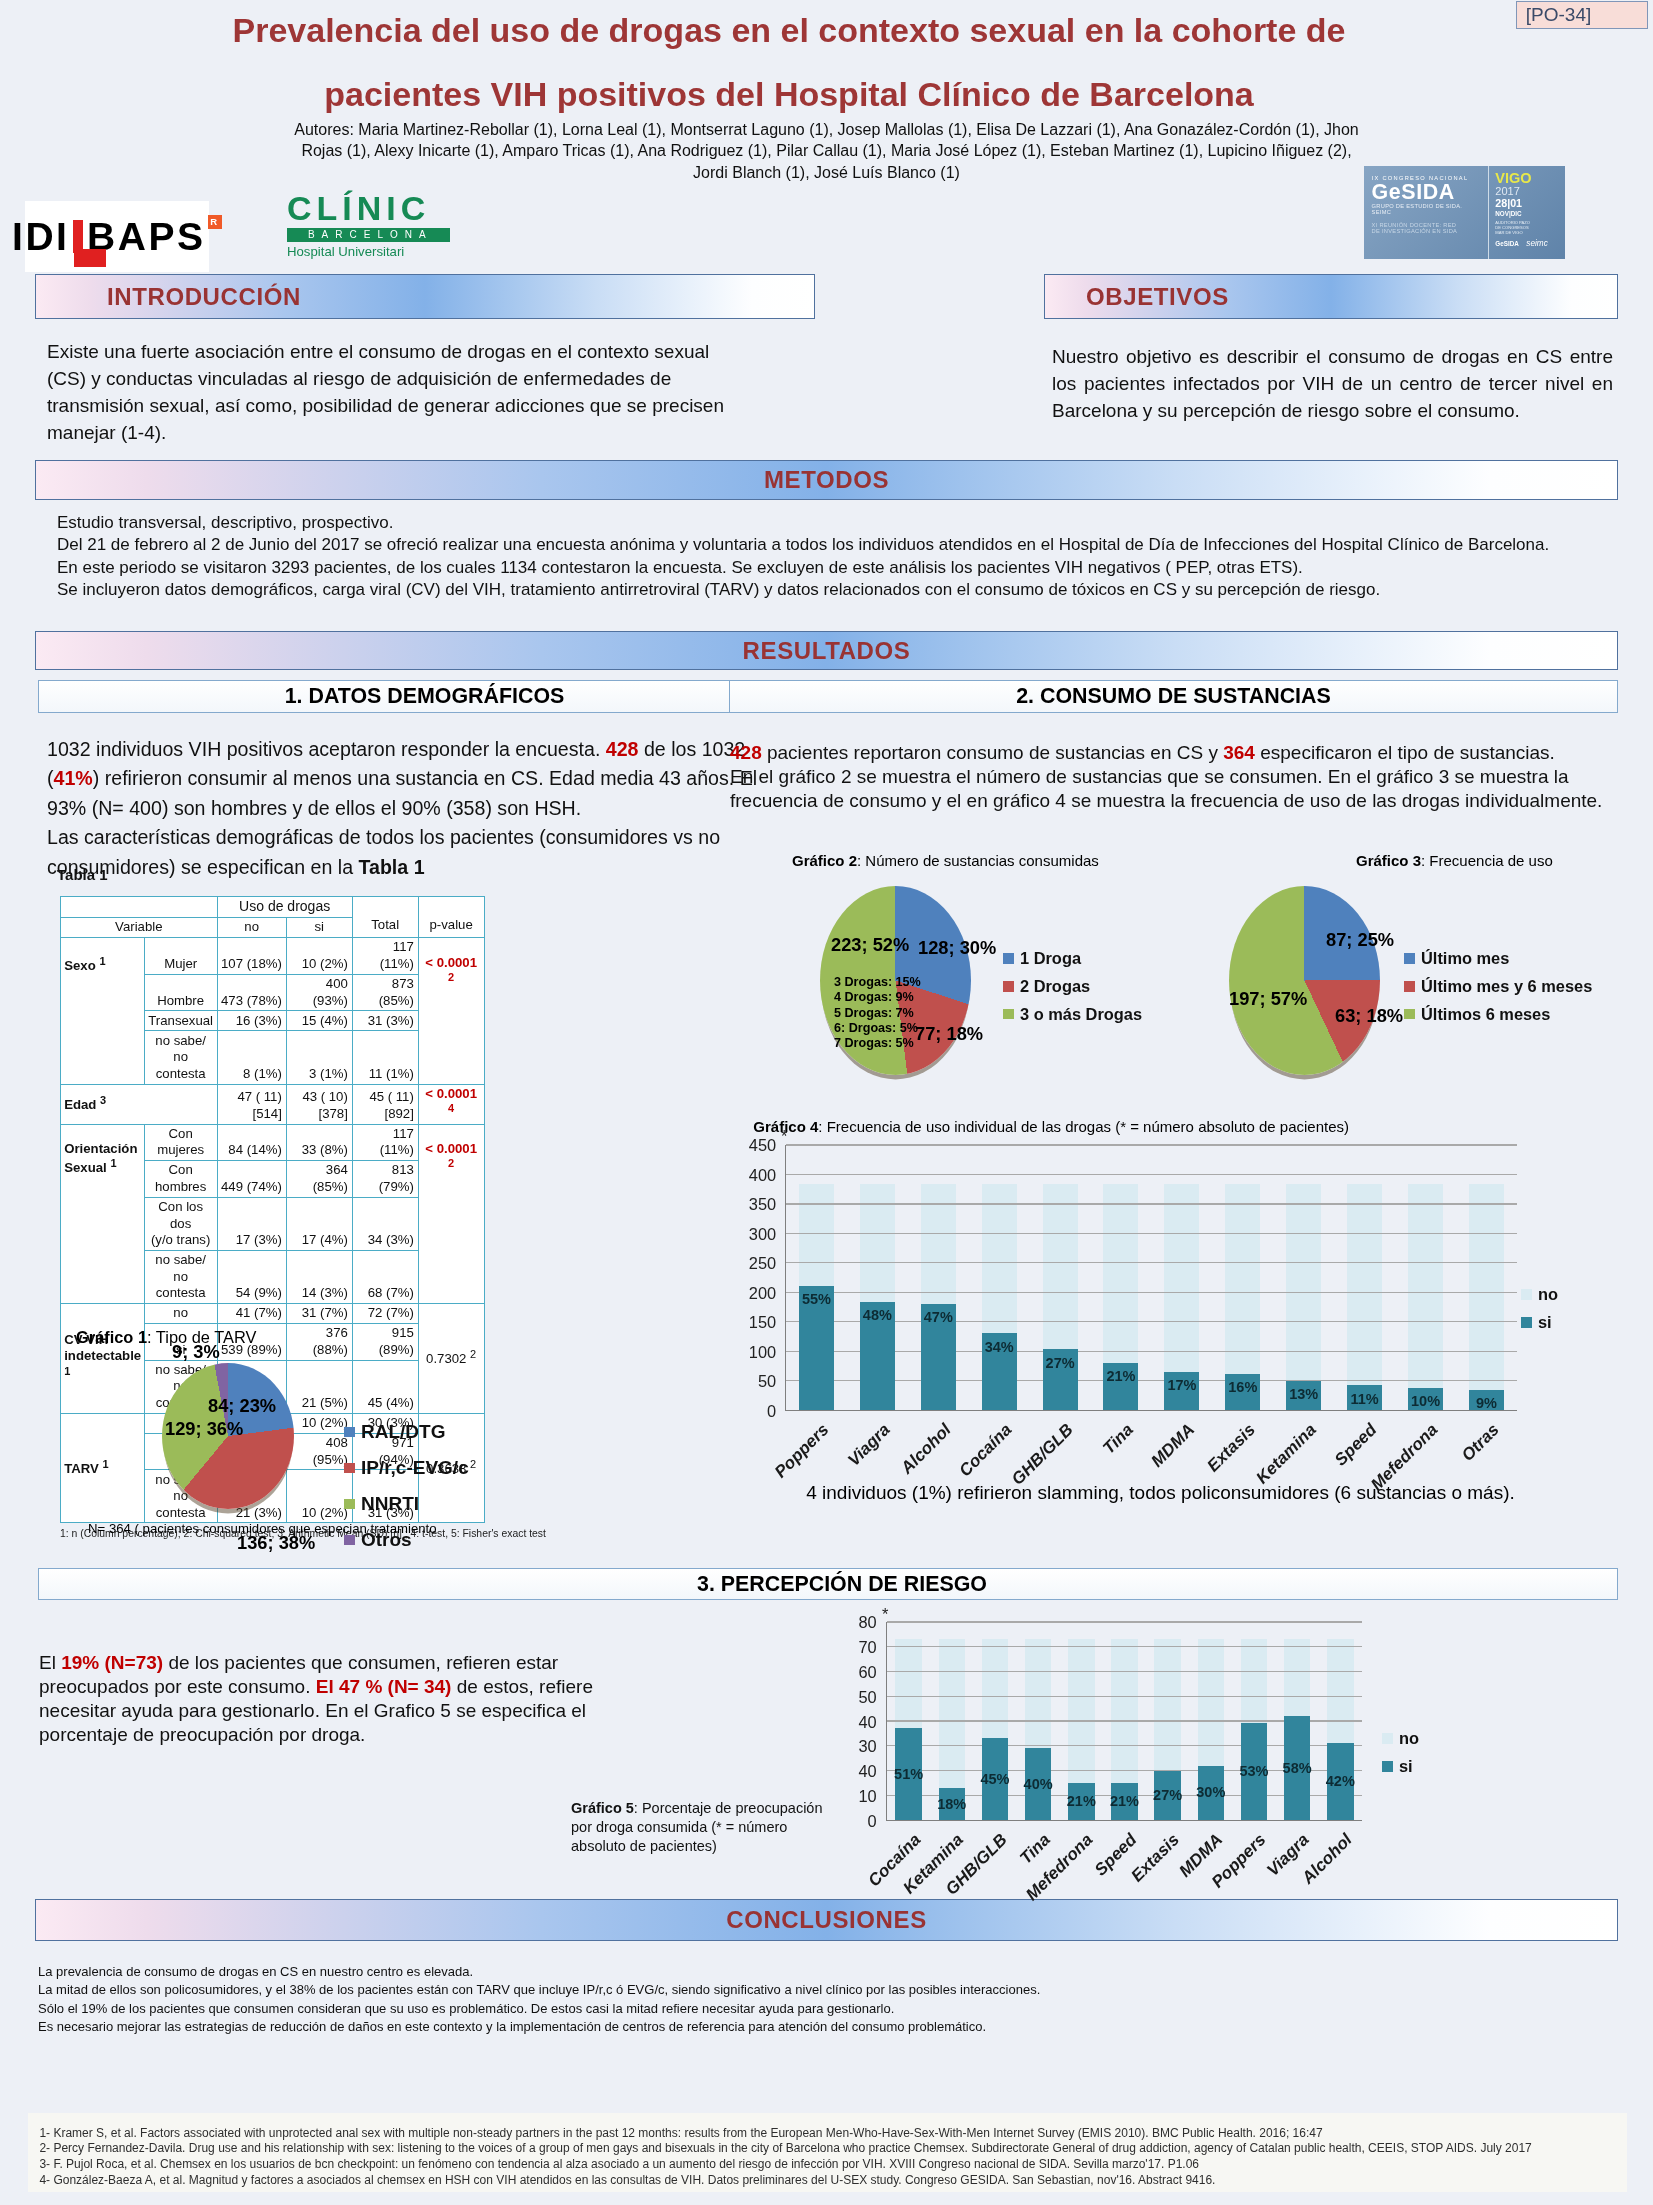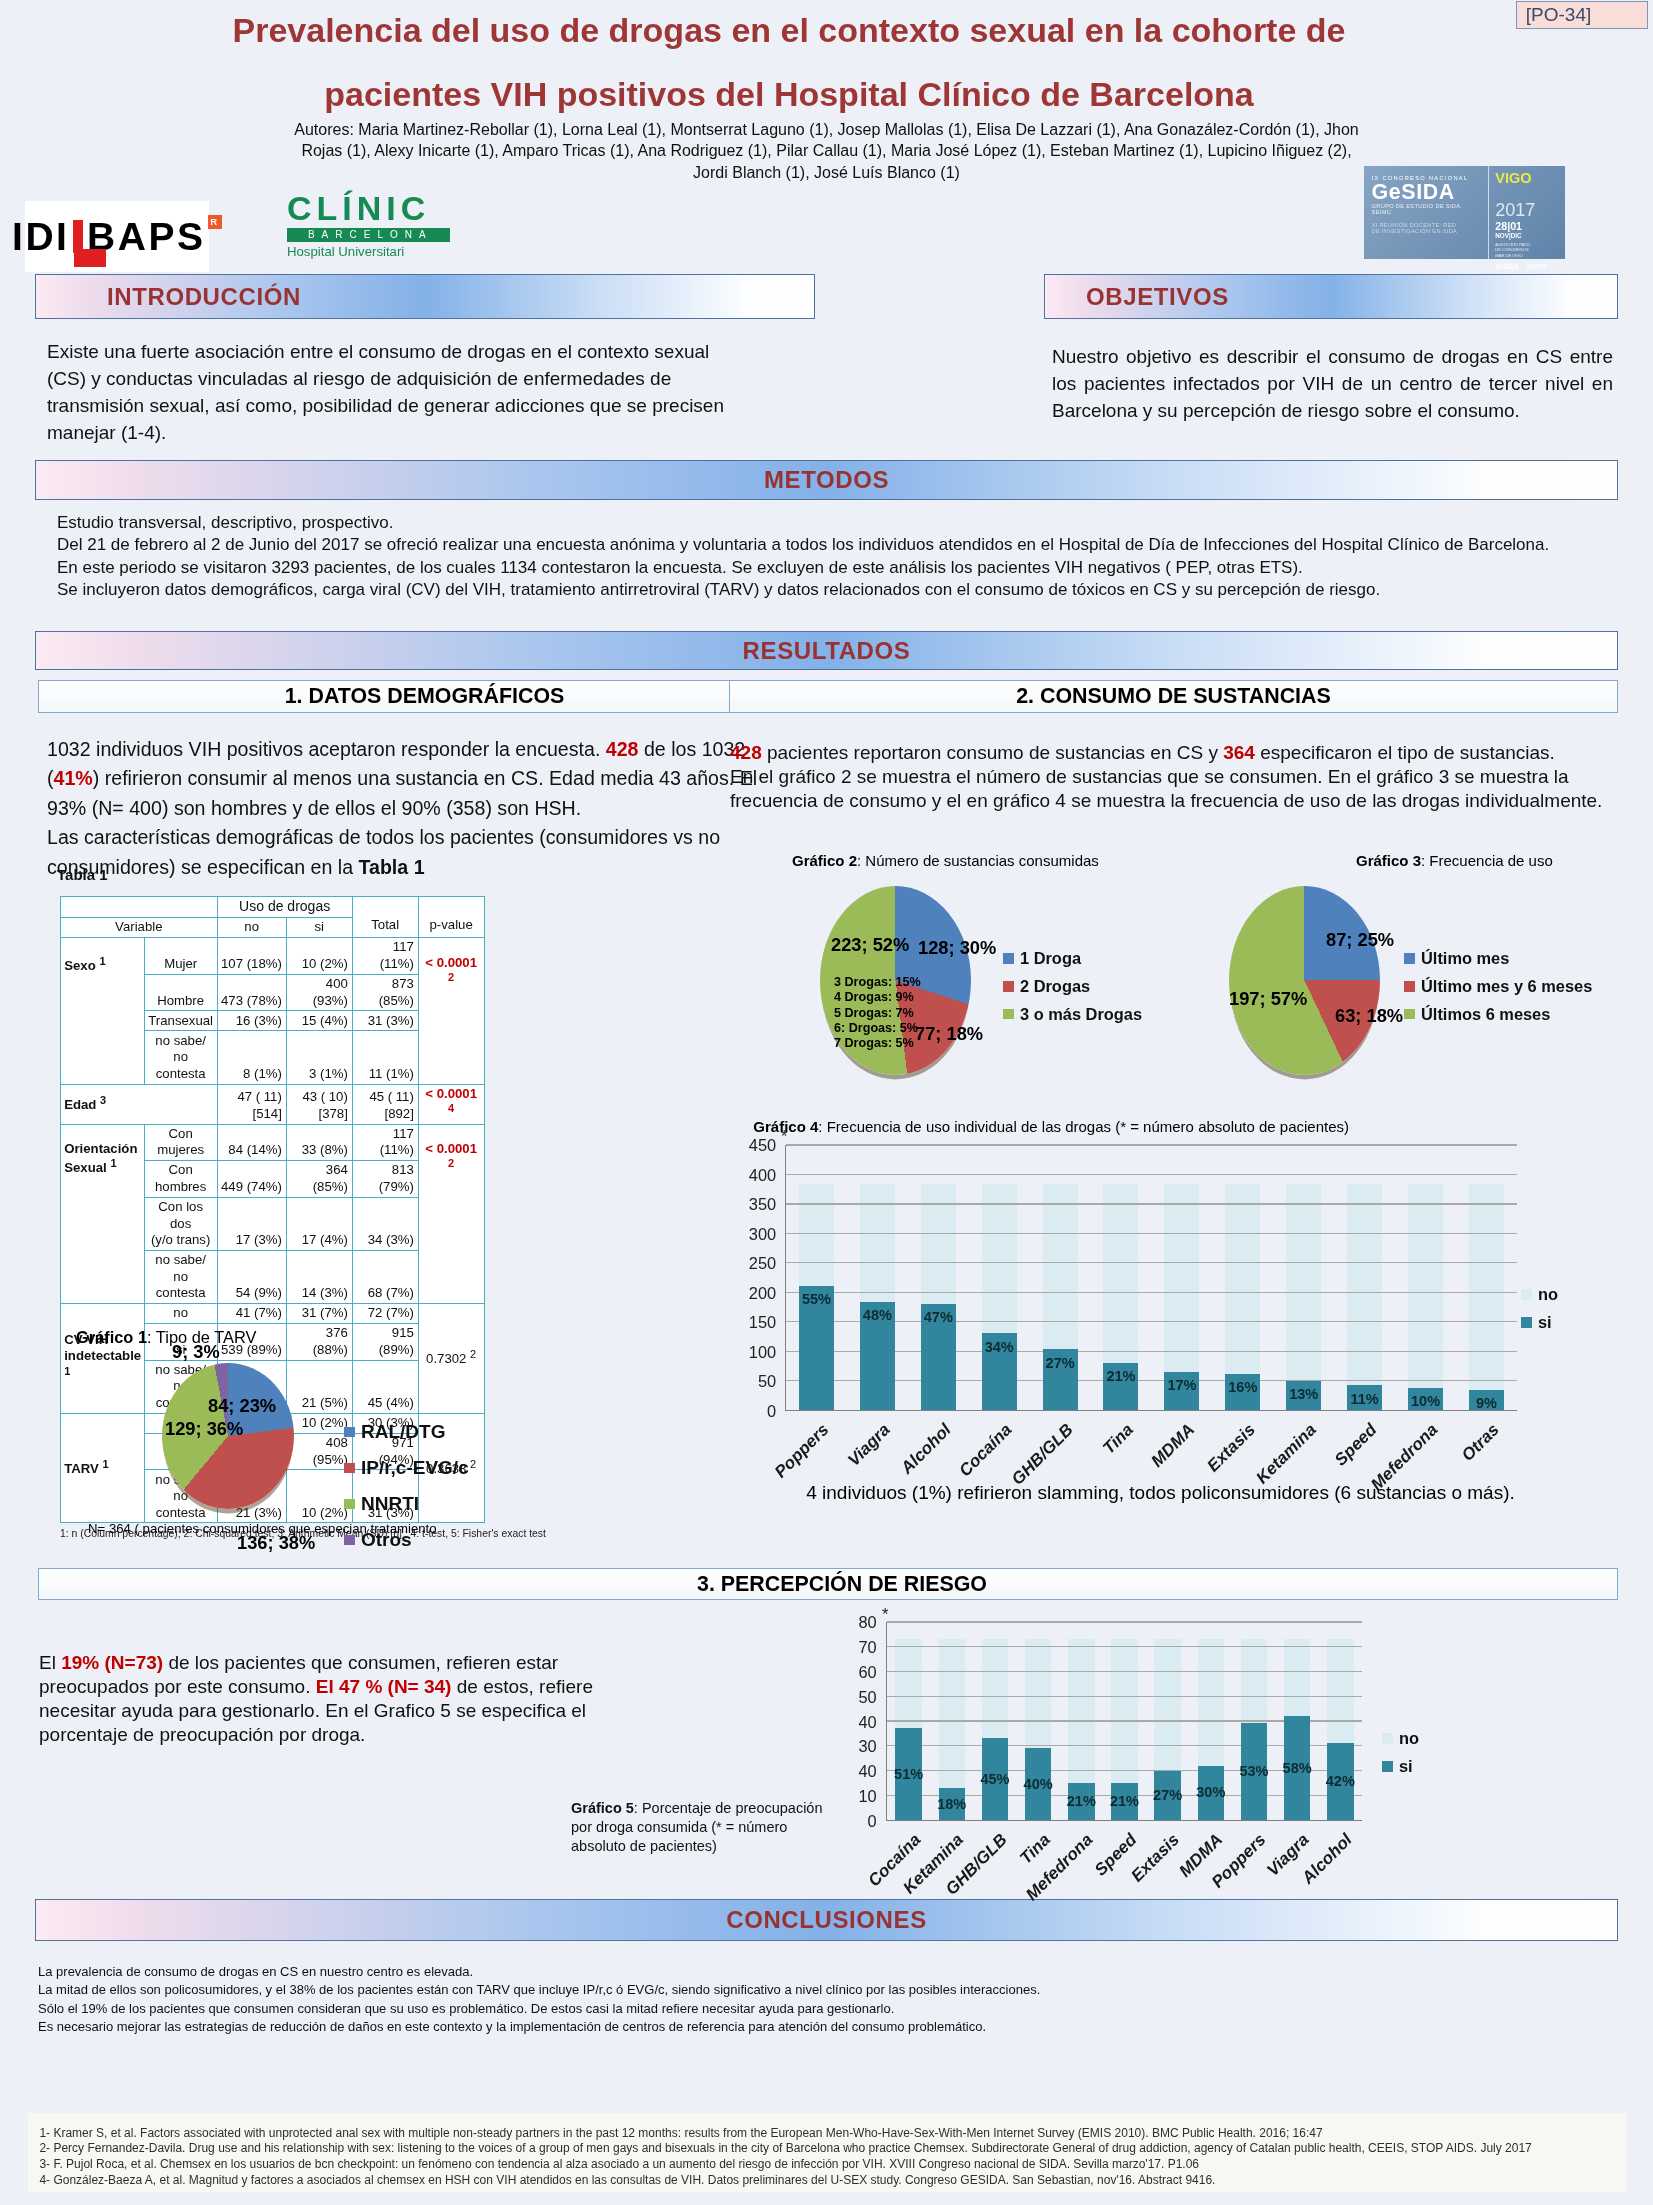--- a/index.html
+++ b/index.html
@@ -30,21 +30,21 @@
   .clinic .csub{font-size:13.2px;color:#168a55;margin-top:2.5px;}
   .gesida{position:absolute;left:1364px;top:166px;width:201px;height:93px;display:flex;
     background:linear-gradient(135deg,#87a5c4,#5f83a9);color:#fff;}
   .gesida .gl{width:125px;border-right:1.3px solid #cfdce8;padding:8.8px 5px 3.8px 7.6px;box-sizing:border-box;}
   .gesida .gr{flex:1;padding:5px 3.8px 2.5px 6.3px;box-sizing:border-box;}
   .g-small{font-size:5.7px;letter-spacing:1.3px;}
   .g-name{font-size:21.4px;font-weight:bold;letter-spacing:0.6px;line-height:1.05;}
   .g-tiny{font-size:5.7px;letter-spacing:0.3px;color:#e8eef5;}
   .g-fade{color:#c6d6e6;}
   .g-vigo{font-size:14.5px;font-weight:bold;color:#e8e84a;line-height:1;}
-  .g-year{font-size:18px;color:#dfe8f2;line-height:1.05;margin-top:15px;}
+  .g-year{font-size:11px;color:#dfe8f2;line-height:1.05;}
   .g-date{font-size:10.7px;font-weight:bold;line-height:1.1;margin-top:1.3px;}
   .g-mon{font-size:6.3px;font-weight:bold;}
   .g-ven{font-size:4.1px;margin-top:2.5px;color:#e4ecf4;line-height:1.3;}
   .g-brands{display:flex;gap:7.6px;margin-top:3.8px;align-items:baseline;}
   .g-b1{font-size:6.3px;font-weight:bold;}
   .g-b2{font-size:8.2px;font-style:italic;}
   
   .hbar{position:absolute;border:1.9px solid #50719e;box-sizing:border-box;display:flex;align-items:center;
     background:linear-gradient(90deg,#fbeaf3 0%,#eedcec 7%,#a9c6ee 32%,#83b1e8 50%,#c9ddf5 72%,#fdfeff 92%,#ffffff 100%);}
   .hbar .htxt{font-weight:bold;font-size:24px;color:#993333;letter-spacing:0.6px;}

